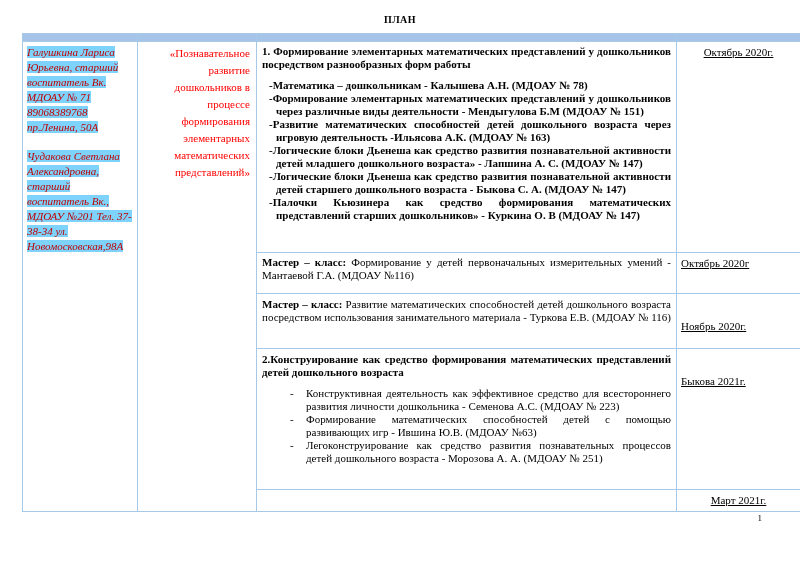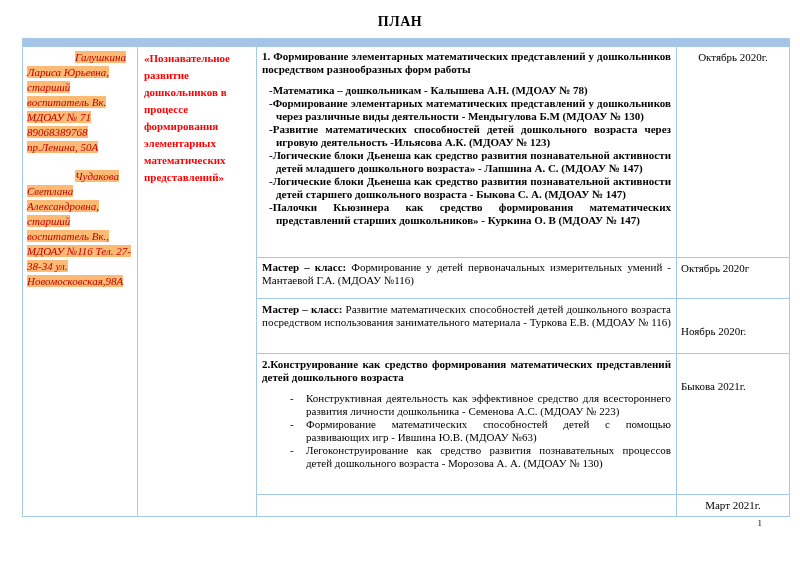--- a/index.html
+++ b/index.html
@@ -7,21 +7,21 @@
   body {
     width: 800px; height: 565px;
     font-family: "Liberation Serif", "DejaVu Serif", serif;
     color: #000000;
     position: relative;
     overflow: hidden;
   }
   .doc-title {
     text-align: center;
     font-weight: bold;
-    font-size: 14px;
+    font-size: 10px;
     padding-top: 14px;
     letter-spacing: 0.5px;
   }
   table.plan {
     border-collapse: collapse;
     table-layout: fixed;
     margin: 8px 0 0 22px;
     width: 767px;
   }
   table.plan td {
@@ -32,34 +32,34 @@
   }
   tr.hdr td { background: #a5c4e8; height: 8px; padding: 0; }
   td.c1 {
     width: 115px;
     padding: 3px 4px 2px 4px;
     font-style: italic;
     color: #c00000;
     line-height: 15px;
     font-size: 10.5px;
   }
-  .hl { background: #fdba74; margin-left: 48px; }
+  .hl { background: #7dd3fc; }
   .gap-line { height: 14px; }
   td.c2 {
     width: 119px;
     padding: 3px 6px;
-    text-align: left;
-    font-weight: bold;
+    text-align: right;
+    font-weight: normal;
     color: #ff0000;
     line-height: 17px;
     font-size: 11px;
   }
   td.c3 { width: 420px; padding: 3px 5px; line-height: 13px; }
   td.c3.pad { padding-top: 4px; }
-  td.c4 { width: 113px; padding: 3px 4px; line-height: 15px; }
+  td.c4 { width: 124px; padding: 3px 4px; line-height: 15px; text-decoration: underline; }
   td.c4.pad { padding-top: 25px; margin-left: 23px; }
   td.c4.ctr { text-align: center; }
   .just { text-align: justify; }
   .sec-head { font-weight: bold; text-align: justify; margin-bottom: 8px; }
   p.li1 {
     padding-left: 14px;
     text-indent: -7px;
     text-align: justify;
     font-weight: bold;
   }
@@ -93,28 +93,28 @@
     <td class="c1"></td>
     <td class="c2"></td>
     <td class="c3"></td>
     <td class="c4"></td>
   </tr>
 
   <tr class="row-a">
     <td class="c1 dark-bottom" rowspan="5">
       <p><span class="hl">Галушкина Лариса Юрьевна, старший воспитатель Вк. МДОАУ № 71 89068389768 пр.Ленина, 50А</span></p>
       <div class="gap-line"></div>
-      <p><span class="hl">Чудакова Светлана Александровна, старший воспитатель Вк., МДОАУ №116 Тел. 27-38-34 ул. Новомосковская,98А</span></p>
+      <p><span class="hl">Чудакова Светлана Александровна, старший воспитатель Вк., МДОАУ №201 Тел. 37-38-34 ул. Новомосковская,98А</span></p>
     </td>
     <td class="c2 dark-bottom" rowspan="5">«Познавательное развитие дошкольников в процессе формирования элементарных математических представлений»</td>
     <td class="c3">
       <p class="sec-head">1. Формирование элементарных математических представлений у дошкольников посредством разнообразных форм работы</p>
       <p class="li1">-Математика – дошкольникам - Калышева А.Н. (МДОАУ № 78)</p>
-      <p class="li1">-Формирование элементарных математических представлений у дошкольников через различные виды деятельности - Мендыгулова Б.М (МДОАУ № 130)</p>
-      <p class="li1">-Развитие математических способностей детей дошкольного возраста через игровую деятельность -Ильясова А.К. (МДОАУ № 123)</p>
+      <p class="li1">-Формирование элементарных математических представлений у дошкольников через различные виды деятельности - Мендыгулова Б.М (МДОАУ № 151)</p>
+      <p class="li1">-Развитие математических способностей детей дошкольного возраста через игровую деятельность -Ильясова А.К. (МДОАУ № 163)</p>
       <p class="li1">-Логические блоки Дьенеша как средство развития познавательной активности детей младшего дошкольного возраста» - Лапшина А. С. (МДОАУ № 147)</p>
       <p class="li1">-Логические блоки Дьенеша как средство развития познавательной активности детей старшего дошкольного возраста - Быкова С. А. (МДОАУ № 147)</p>
       <p class="li1">-Палочки Кьюзинера как средство формирования математических представлений старших дошкольников» - Куркина О. В (МДОАУ № 147)</p>
     </td>
     <td class="c4 ctr">Октябрь 2020г.</td>
   </tr>
 
   <tr class="row-b">
     <td class="c3 just">
       <b>Мастер – класс:</b>
@@ -129,21 +129,21 @@
       <span>Развитие математических способностей детей дошкольного возраста посредством использования занимательного материала - Туркова Е.В. (МДОАУ № 116)</span>
     </td>
     <td class="c4 pad">Ноябрь 2020г.</td>
   </tr>
 
   <tr class="row-d">
     <td class="c3 pad">
       <p class="sec-head">2.Конструирование как средство формирования математических представлений детей дошкольного возраста</p>
       <p class="li2"><span class="dash">-</span><span>Конструктивная деятельность как эффективное средство для всестороннего развития личности дошкольника - Семенова А.С. (МДОАУ № 223)</span></p>
       <p class="li2"><span class="dash">-</span><span>Формирование математических способностей детей с помощью развивающих игр - Ившина Ю.В. (МДОАУ №63)</span></p>
-      <p class="li2"><span class="dash">-</span><span>Легоконструирование как средство развития познавательных процессов детей дошкольного возраста - Морозова А. А. (МДОАУ № 130)</span></p>
+      <p class="li2"><span class="dash">-</span><span>Легоконструирование как средство развития познавательных процессов детей дошкольного возраста - Морозова А. А. (МДОАУ № 251)</span></p>
     </td>
     <td class="c4 pad">Быкова 2021г.</td>
   </tr>
 
   <tr class="row-e">
     <td class="c3 dark-bottom"></td>
     <td class="c4 ctr">Март 2021г.</td>
   </tr>
 </tbody>
   </table>

